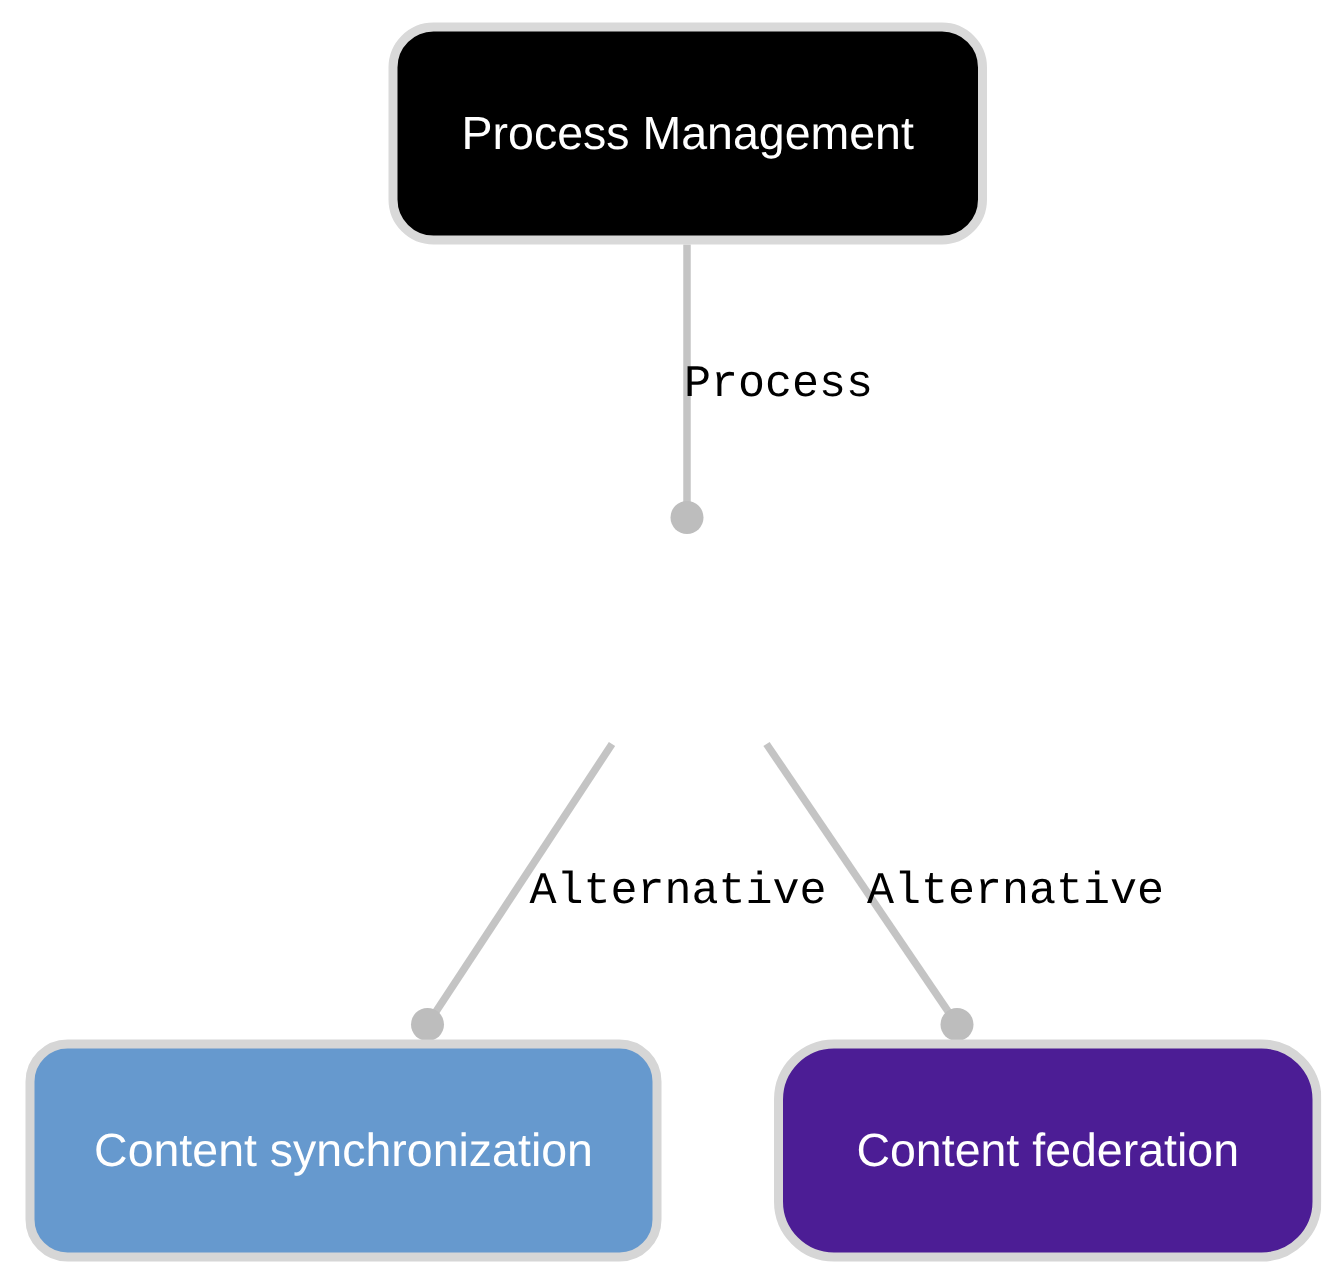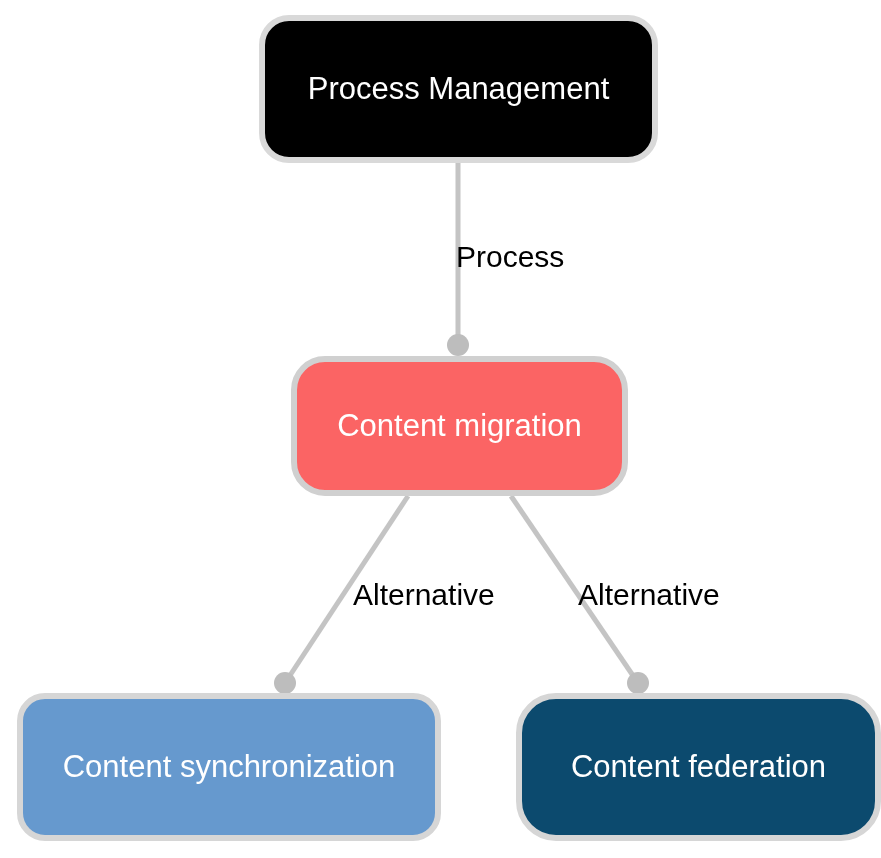--- a/index.html
+++ b/index.html
@@ -79,35 +79,36 @@
   }
   #node-sync .node-label {
     color: #ffffff;
     font-size: 31px;
   }
   #node-federation {
     left: 516px;
     top: 693px;
     width: 365px;
     height: 148px;
-    background: #0c4a6e;
+    background: #4c1d95;
     border-color: #d6d6d6;
     border-radius: 40px;
   }
   #node-federation .node-label {
     color: #ffffff;
     font-size: 31px;
   }
   .edge-label {
     position: absolute;
     color: #000000;
     font-size: 30px;
     line-height: 1;
     white-space: nowrap;
     z-index: 4;
+    font-family: Liberation Mono, monospace;
   }
   #edge-label-process {
     left: 456px;
     top: 242px;
   }
   #edge-label-alt-left {
     left: 353px;
     top: 580px;
   }
   #edge-label-alt-right {
@@ -128,23 +129,20 @@
     <circle cx="285" cy="683" r="11" fill="#bdbdbd"></circle>
 
     <line x1="511" y1="496" x2="638" y2="683" stroke="#c4c4c4" stroke-width="5" stroke-linecap="butt"></line>
     <circle cx="638" cy="683" r="11" fill="#bdbdbd"></circle>
   </svg>
 
   <div class="node" id="node-root">
     <span class="node-label">Process Management</span>
   </div>
 
-  <div class="node" id="node-migration">
-    <span class="node-label">Content migration</span>
-  </div>
 
   <div class="node" id="node-sync">
     <span class="node-label">Content synchronization</span>
   </div>
 
   <div class="node" id="node-federation">
     <span class="node-label">Content federation</span>
   </div>
 
   <div class="edge-label" id="edge-label-process">Process</div>

